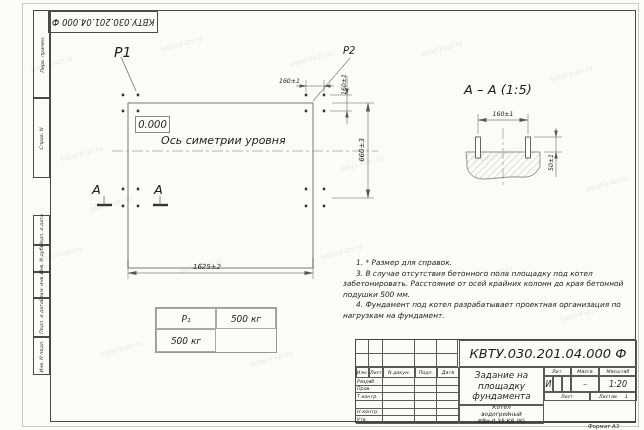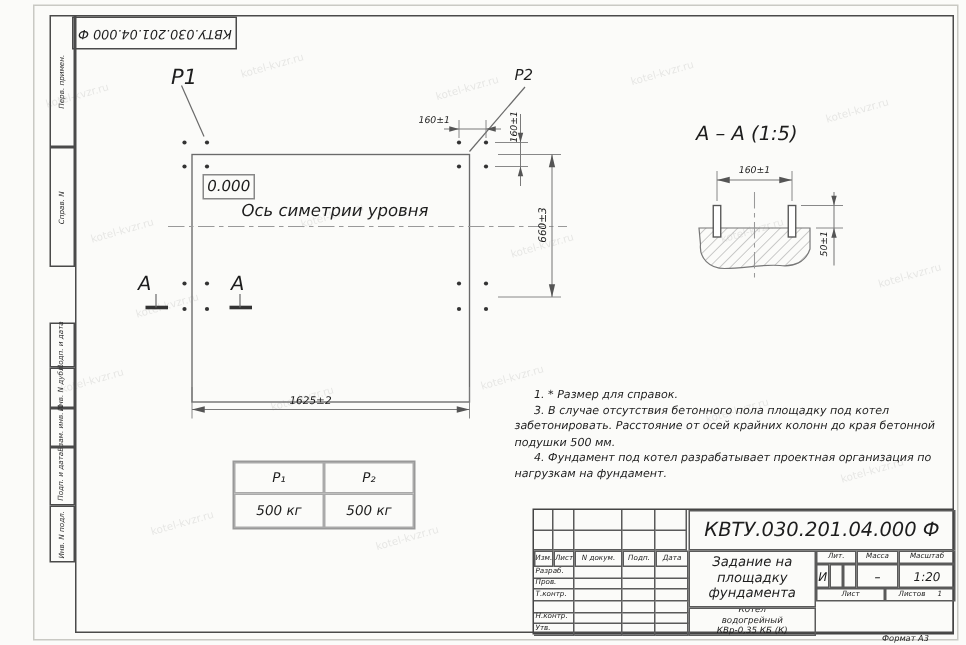--- a/index.html
+++ b/index.html
@@ -186,21 +186,20 @@
   <span class="lbl it ctr rot" style="left:348px;top:146px;width:28px;font-size:7px">660±3</span>
   <span class="lbl it" style="left:279px;top:77px;font-size:6.2px">160±1</span>
   <span class="lbl it ctr rot" style="left:330px;top:81px;width:26px;font-size:6.2px">160±1</span>
 
   <span class="lbl it" style="left:464px;top:82px;font-size:13px">А – А (1:5)</span>
   <span class="lbl it ctr" style="left:483px;top:110px;width:40px;font-size:6.2px">160±1</span>
   <span class="lbl it ctr rot" style="left:539px;top:159px;width:22px;font-size:6.2px">50±1</span>
 
   <div class="abs ptable" style="left:155px;top:307px">
     <div>P₁</div>
-    <div>P₂</div>
     <div>500 кг</div>
     <div>500 кг</div>
   </div>
 
   <div class="abs" style="left:343px;top:258px;width:298px">
     <p class="note">1. * Размер для справок.</p>
     <p class="note">3. В случае отсутствия бетонного пола площадку под котел забетонировать. Расстояние от осей крайних колонн до края бетонной подушки 500 мм.</p>
     <p class="note">4. Фундамент под котел разрабатывает проектная организация по нагрузкам на фундамент.</p>
   </div>
 

